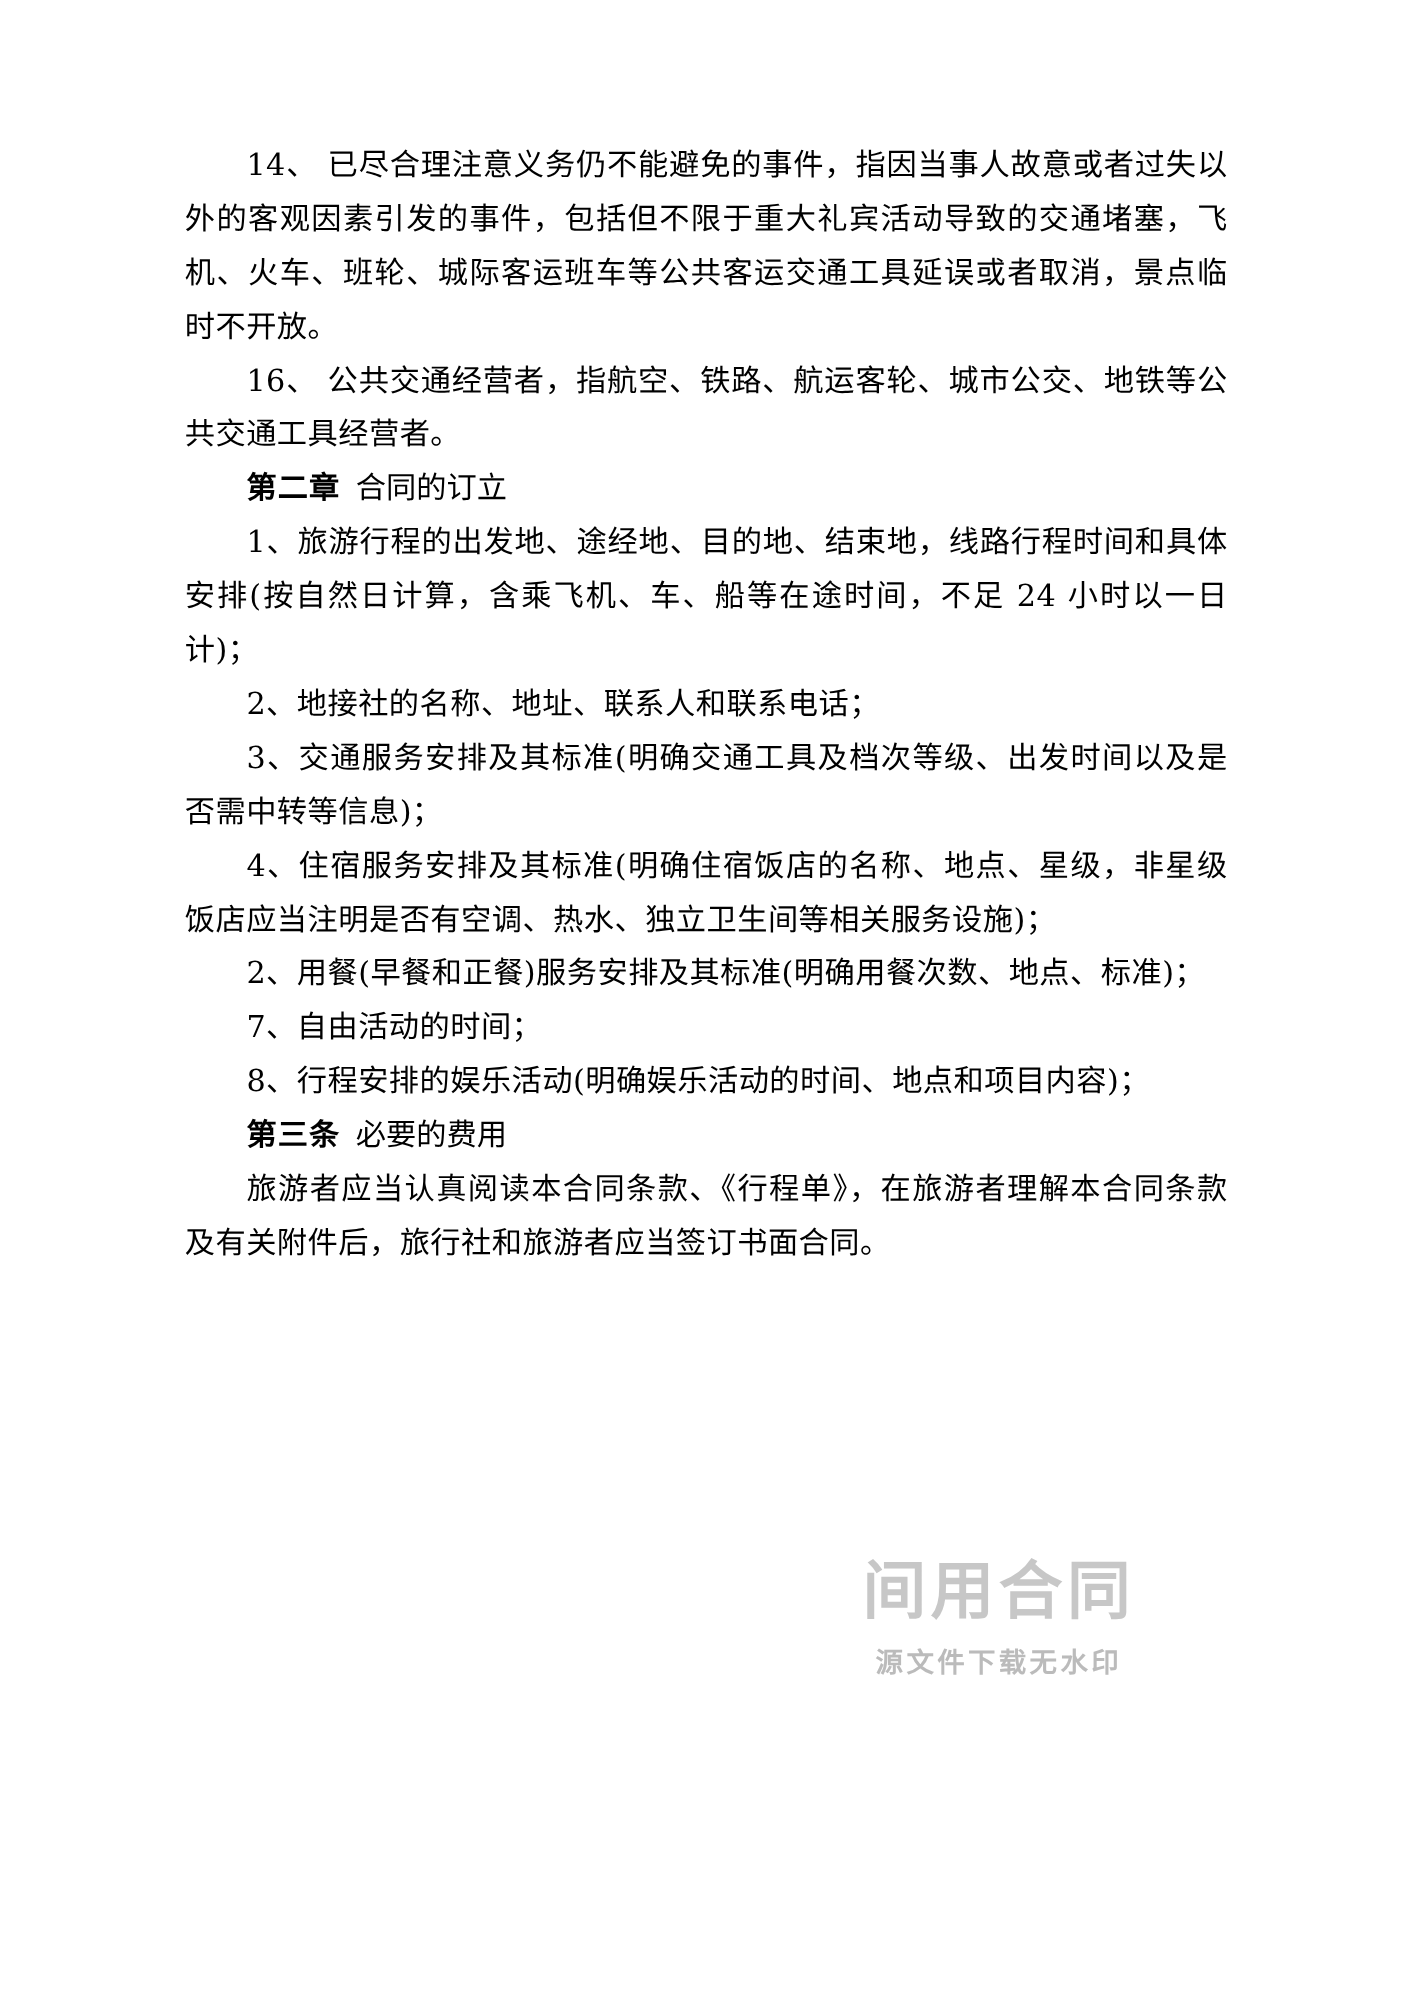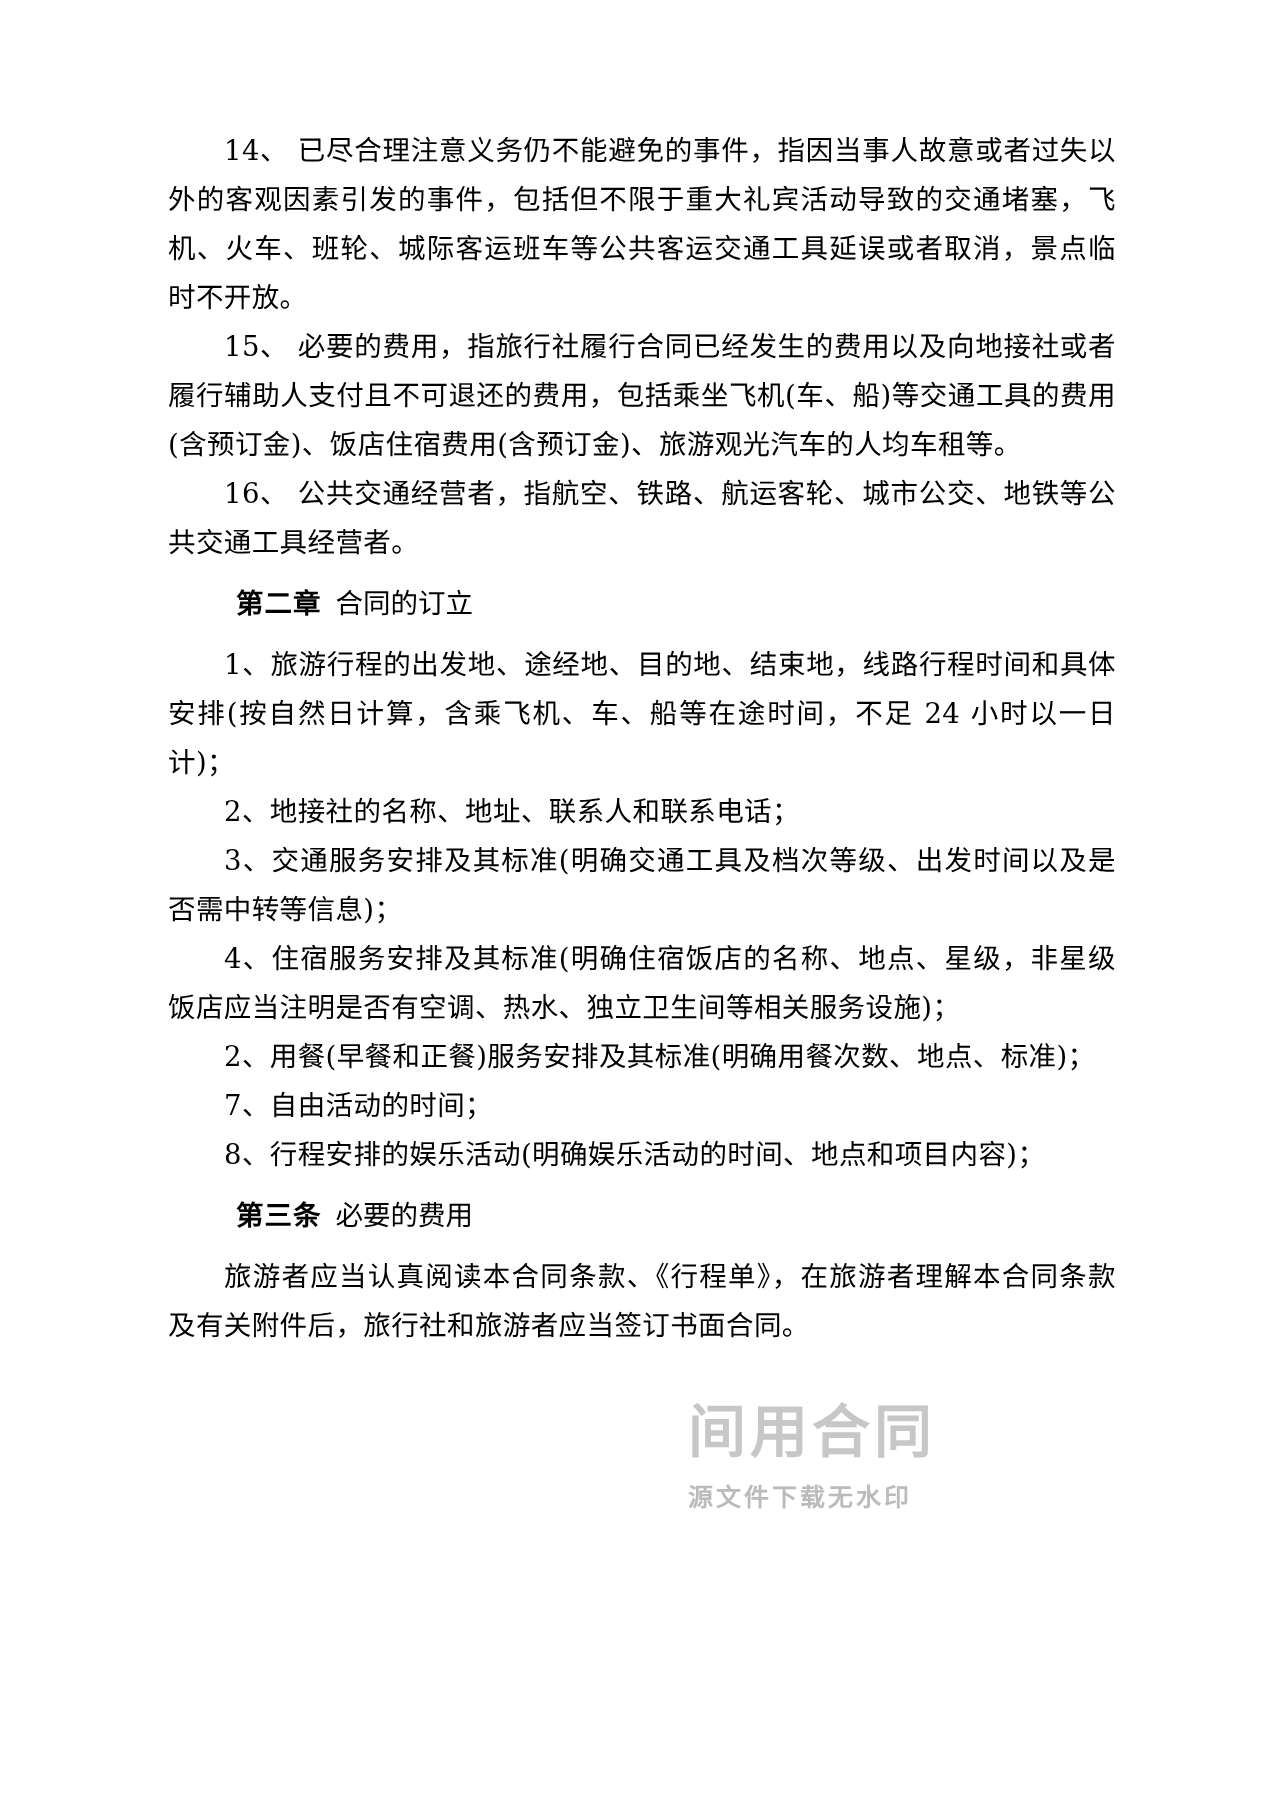--- a/index.html
+++ b/index.html
@@ -37,37 +37,37 @@
     margin: 0 0 0 0;
     white-space: pre-wrap;
   }
   .indent2 {
     text-indent: 56px;
   }
   .heading-line {
     font-size: 27.5px;
     line-height: 49px;
     text-indent: 56px;
-    margin: 12px;
+    margin: 0;
   }
   .heading-line .hd {
     font-weight: bold;
     letter-spacing: 1px;
   }
   .heading-line .hd-text {
     font-weight: normal;
     margin-left: 14px;
   }
   
   .watermark {
     position: absolute;
     right: 60px;
-    bottom: 297px;
+    bottom: 283px;
     width: 440px;
-    text-align: left;
+    text-align: center;
     pointer-events: none;
     user-select: none;
   }
   .wm-main {
     font-family: "DejaVu Sans", "Liberation Sans", sans-serif;
     font-size: 58px;
     font-weight: bold;
     color: #9a9a9a;
     opacity: 0.55;
     letter-spacing: 4px;
@@ -86,21 +86,20 @@
   }
 </style>
 </head>
 <body>
 
 <div class="page">
 
   <div class="content">
 
     <p class="para indent2">14、 已尽合理注意义务仍不能避免的事件，指因当事人故意或者过失以外的客观因素引发的事件，包括但不限于重大礼宾活动导致的交通堵塞，飞机、火车、班轮、城际客运班车等公共客运交通工具延误或者取消，景点临时不开放。</p>
-    <p class="para indent2">15、 必要的费用，指旅行社履行合同已经发生的费用以及向地接社或者履行辅助人支付且不可退还的费用，包括乘坐飞机(车、船)等交通工具的费用(含预订金)、饭店住宿费用(含预订金)、旅游观光汽车的人均车租等。</p>
     <p class="para indent2">16、 公共交通经营者，指航空、铁路、航运客轮、城市公交、地铁等公共交通工具经营者。</p>
 
     <p class="heading-line"><span class="hd">第二章</span><span class="hd-text">合同的订立</span></p>
 
 
 
     <p class="para indent2">1、旅游行程的出发地、途经地、目的地、结束地，线路行程时间和具体安排(按自然日计算，含乘飞机、车、船等在途时间，不足 24 小时以一日计)；</p>
     <p class="para indent2">2、地接社的名称、地址、联系人和联系电话；</p>
     <p class="para indent2">3、交通服务安排及其标准(明确交通工具及档次等级、出发时间以及是否需中转等信息)；</p>
     <p class="para indent2">4、住宿服务安排及其标准(明确住宿饭店的名称、地点、星级，非星级饭店应当注明是否有空调、热水、独立卫生间等相关服务设施)；</p>

